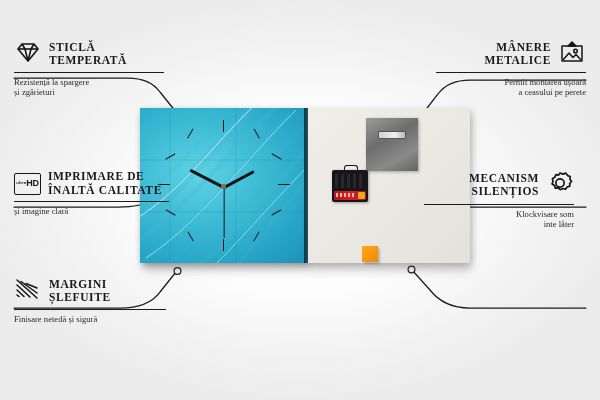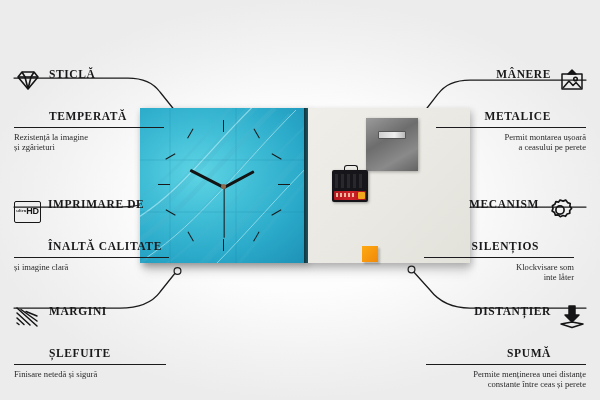--- a/index.html
+++ b/index.html
@@ -17,21 +17,21 @@
   
   #lines{position:absolute;left:0;top:0;width:600px;height:400px;}
 
   
   .feat{position:absolute;}
   .feat .head{display:flex;align-items:center;gap:7px;}
   .feat.right .head{justify-content:flex-end;}
   .title{
     font-family:"Liberation Serif", serif;
     font-weight:700;font-size:11.5px;letter-spacing:.6px;
-    color:#19191b;line-height:13.5px;text-transform:uppercase;margin-top:28px;
+    color:#19191b;line-height:13.5px;text-transform:uppercase;
   }
   .feat.right .title{text-align:right;}
   .rule{height:1px;background:#1b1b1d;margin:4px 0 4px 0;}
   .desc{
     font-family:"Liberation Serif", serif;
     font-size:8.6px;line-height:10.4px;color:#2a2a2c;
   }
   .feat.right .desc{text-align:right;}
 
   
@@ -210,21 +210,21 @@
               <path d="M20,4 L17,9 L14,21"></path>
           </g>
         </svg>
       </span>
       <span>
         <div class="title">STICLĂ</div>
         <div class="title">TEMPERATĂ</div>
       </span>
     </div>
     <div class="rule"></div>
-    <div class="desc">Rezistență la imagine</div>
+    <div class="desc">Rezistență la spargere</div>
     <div class="desc">și zgârieturi</div>
   </div>
 
   <div class="feat left" style="left:14px;top:170px;width:155px;">
     <div class="head">
       <span class="ic hdbox">
         <span class="u">ultra</span>
         <span class="h">HD</span>
       </span>
       <span>
@@ -294,33 +294,14 @@
             <circle cx="14" cy="13" r="4.1"></circle>
           </g>
         </svg>
       </span>
     </div>
     <div class="rule"></div>
     <div class="desc">Klockvisare som</div>
     <div class="desc">inte låter</div>
   </div>
 
-  <div class="feat right" style="left:426px;top:277px;width:160px;">
-    <div class="head">
-      <span>
-        <div class="title">DISTANȚIER</div>
-        <div class="title">SPUMĂ</div>
-      </span>
-      <span class="ic">
-        <svg width="28" height="26" viewBox="0 0 28 26">
-          <g fill="none" stroke="#151517" stroke-width="1.5" stroke-linejoin="round">
-            <path d="M11,2 H17 V11 H21 L14,18 L7,11 H11 Z" fill="#151517"></path>
-            <path d="M14,18 L25,20 L14,23.5 L3,20 Z"></path>
-          </g>
-        </svg>
-      </span>
-    </div>
-    <div class="rule"></div>
-    <div class="desc">Permite menținerea unei distanțe</div>
-    <div class="desc">constante între ceas și perete</div>
-  </div>
 
 </div>
 
 </body></html>

